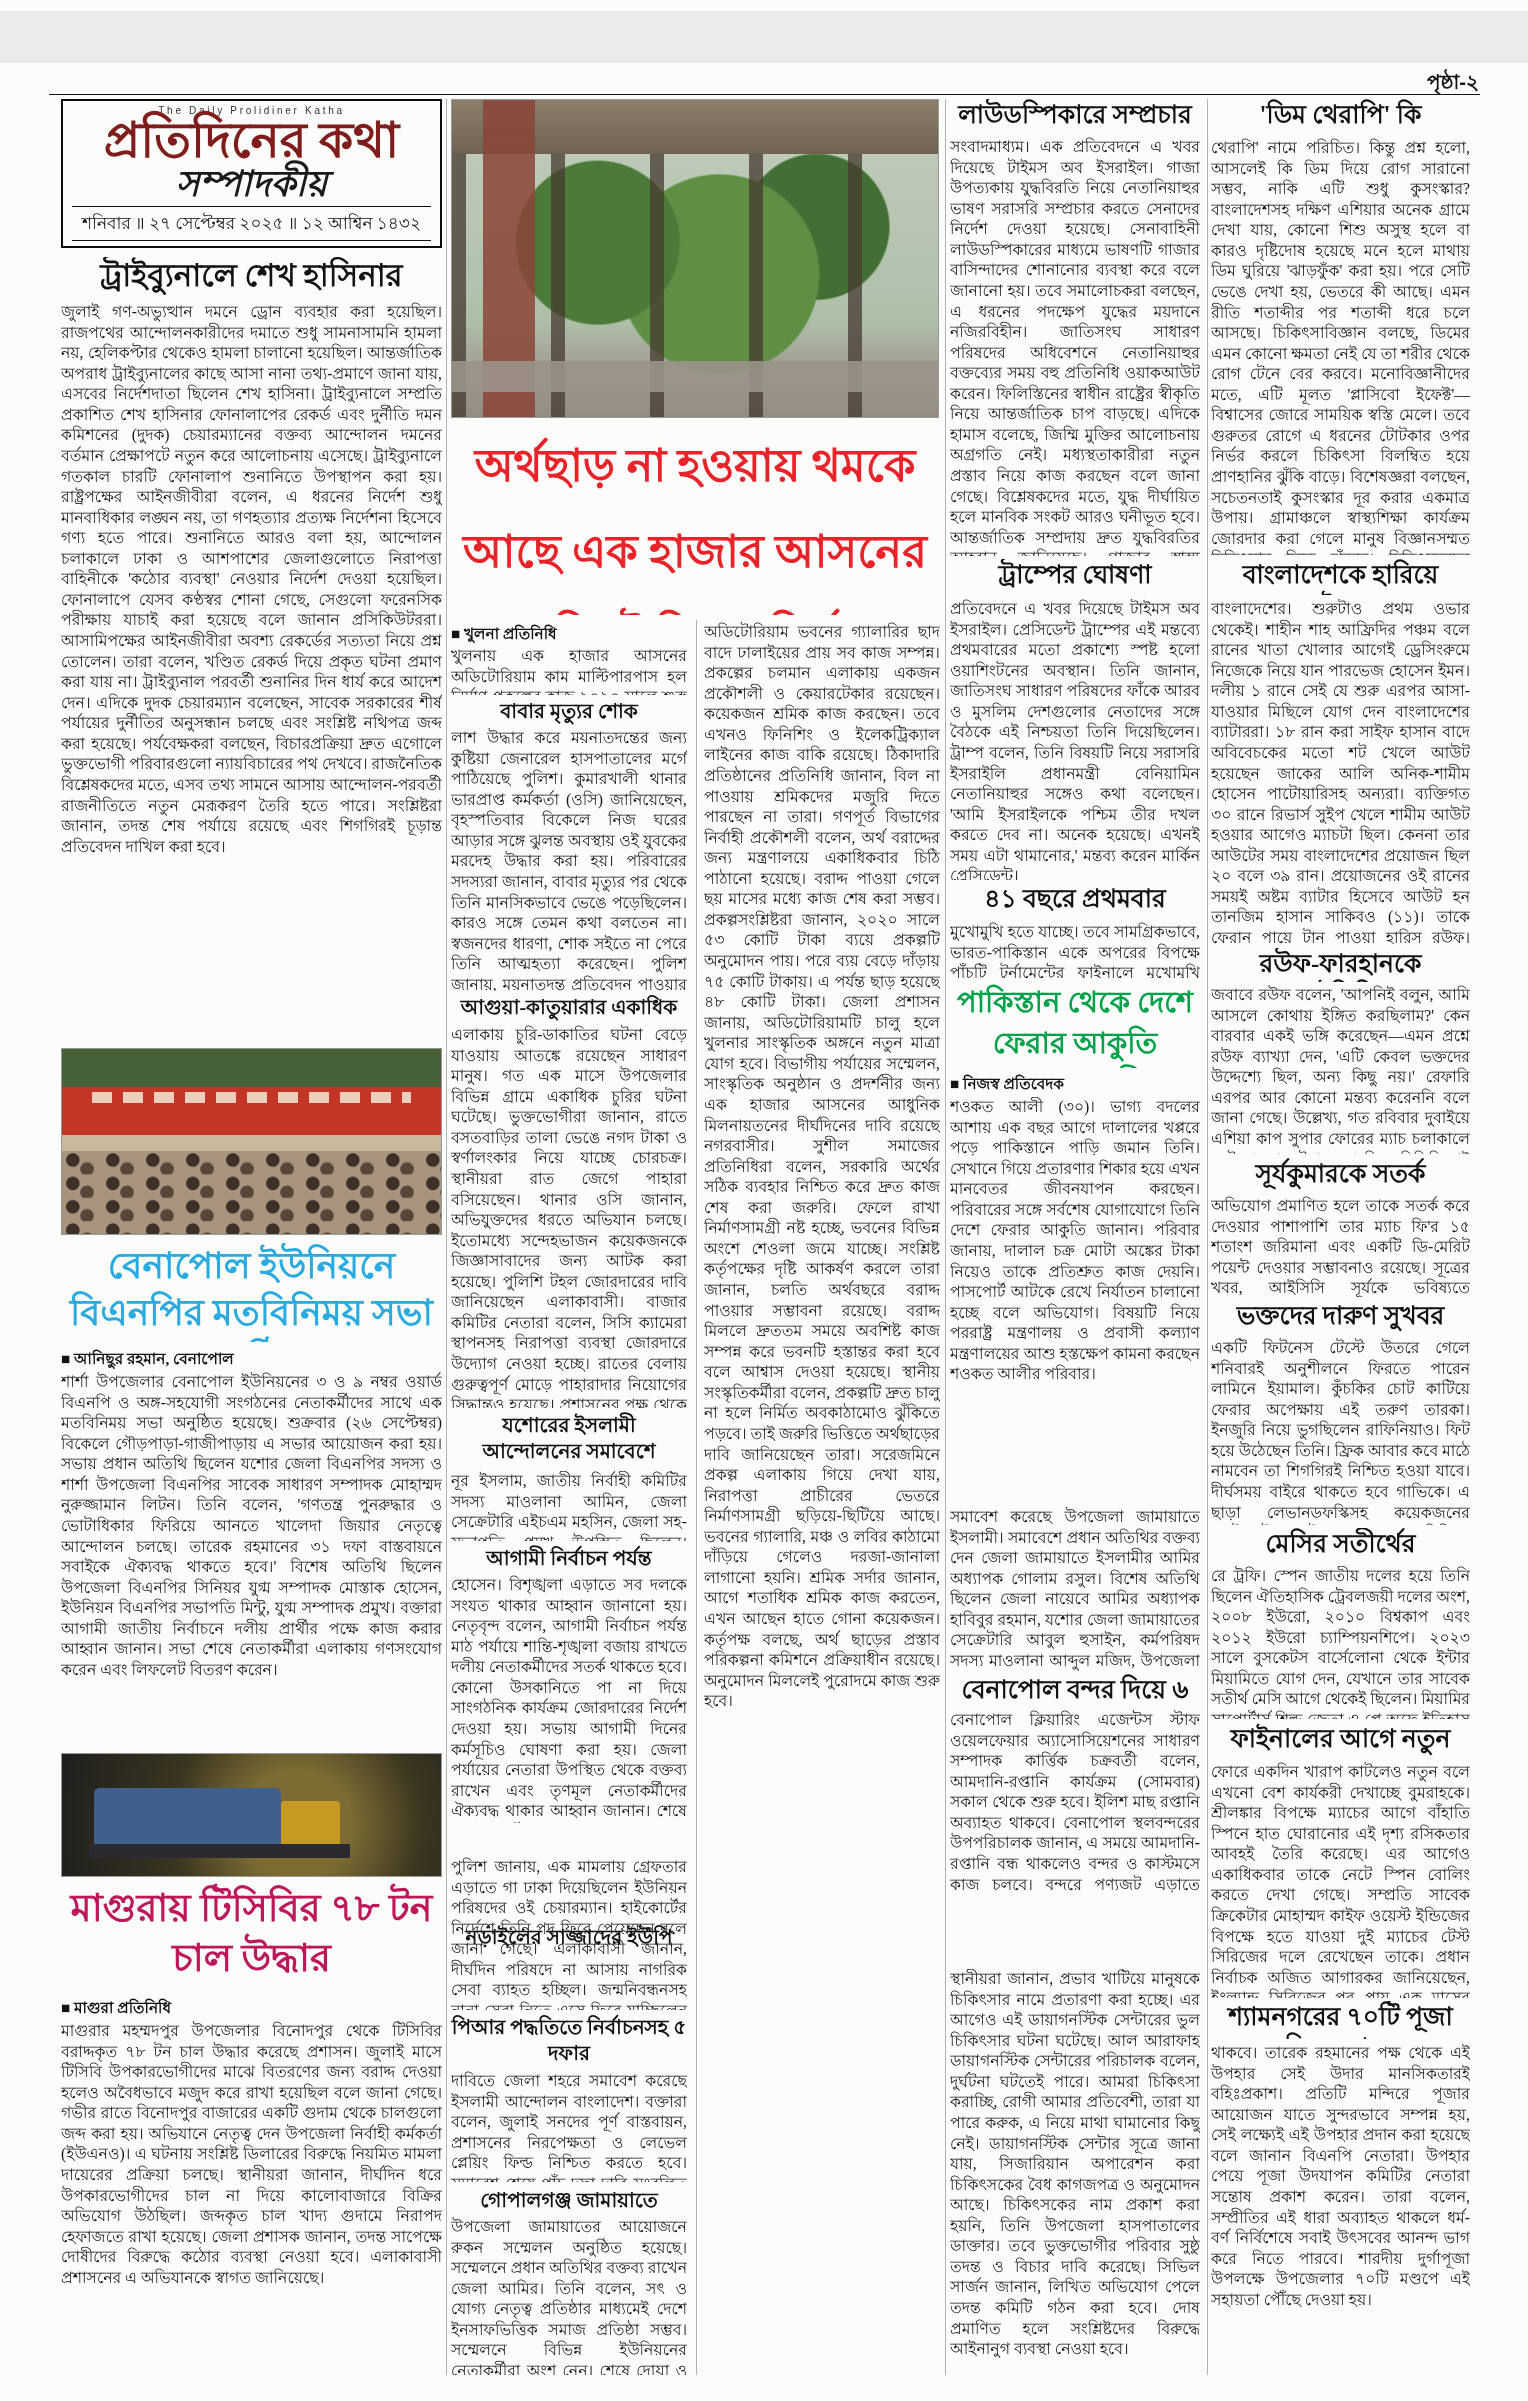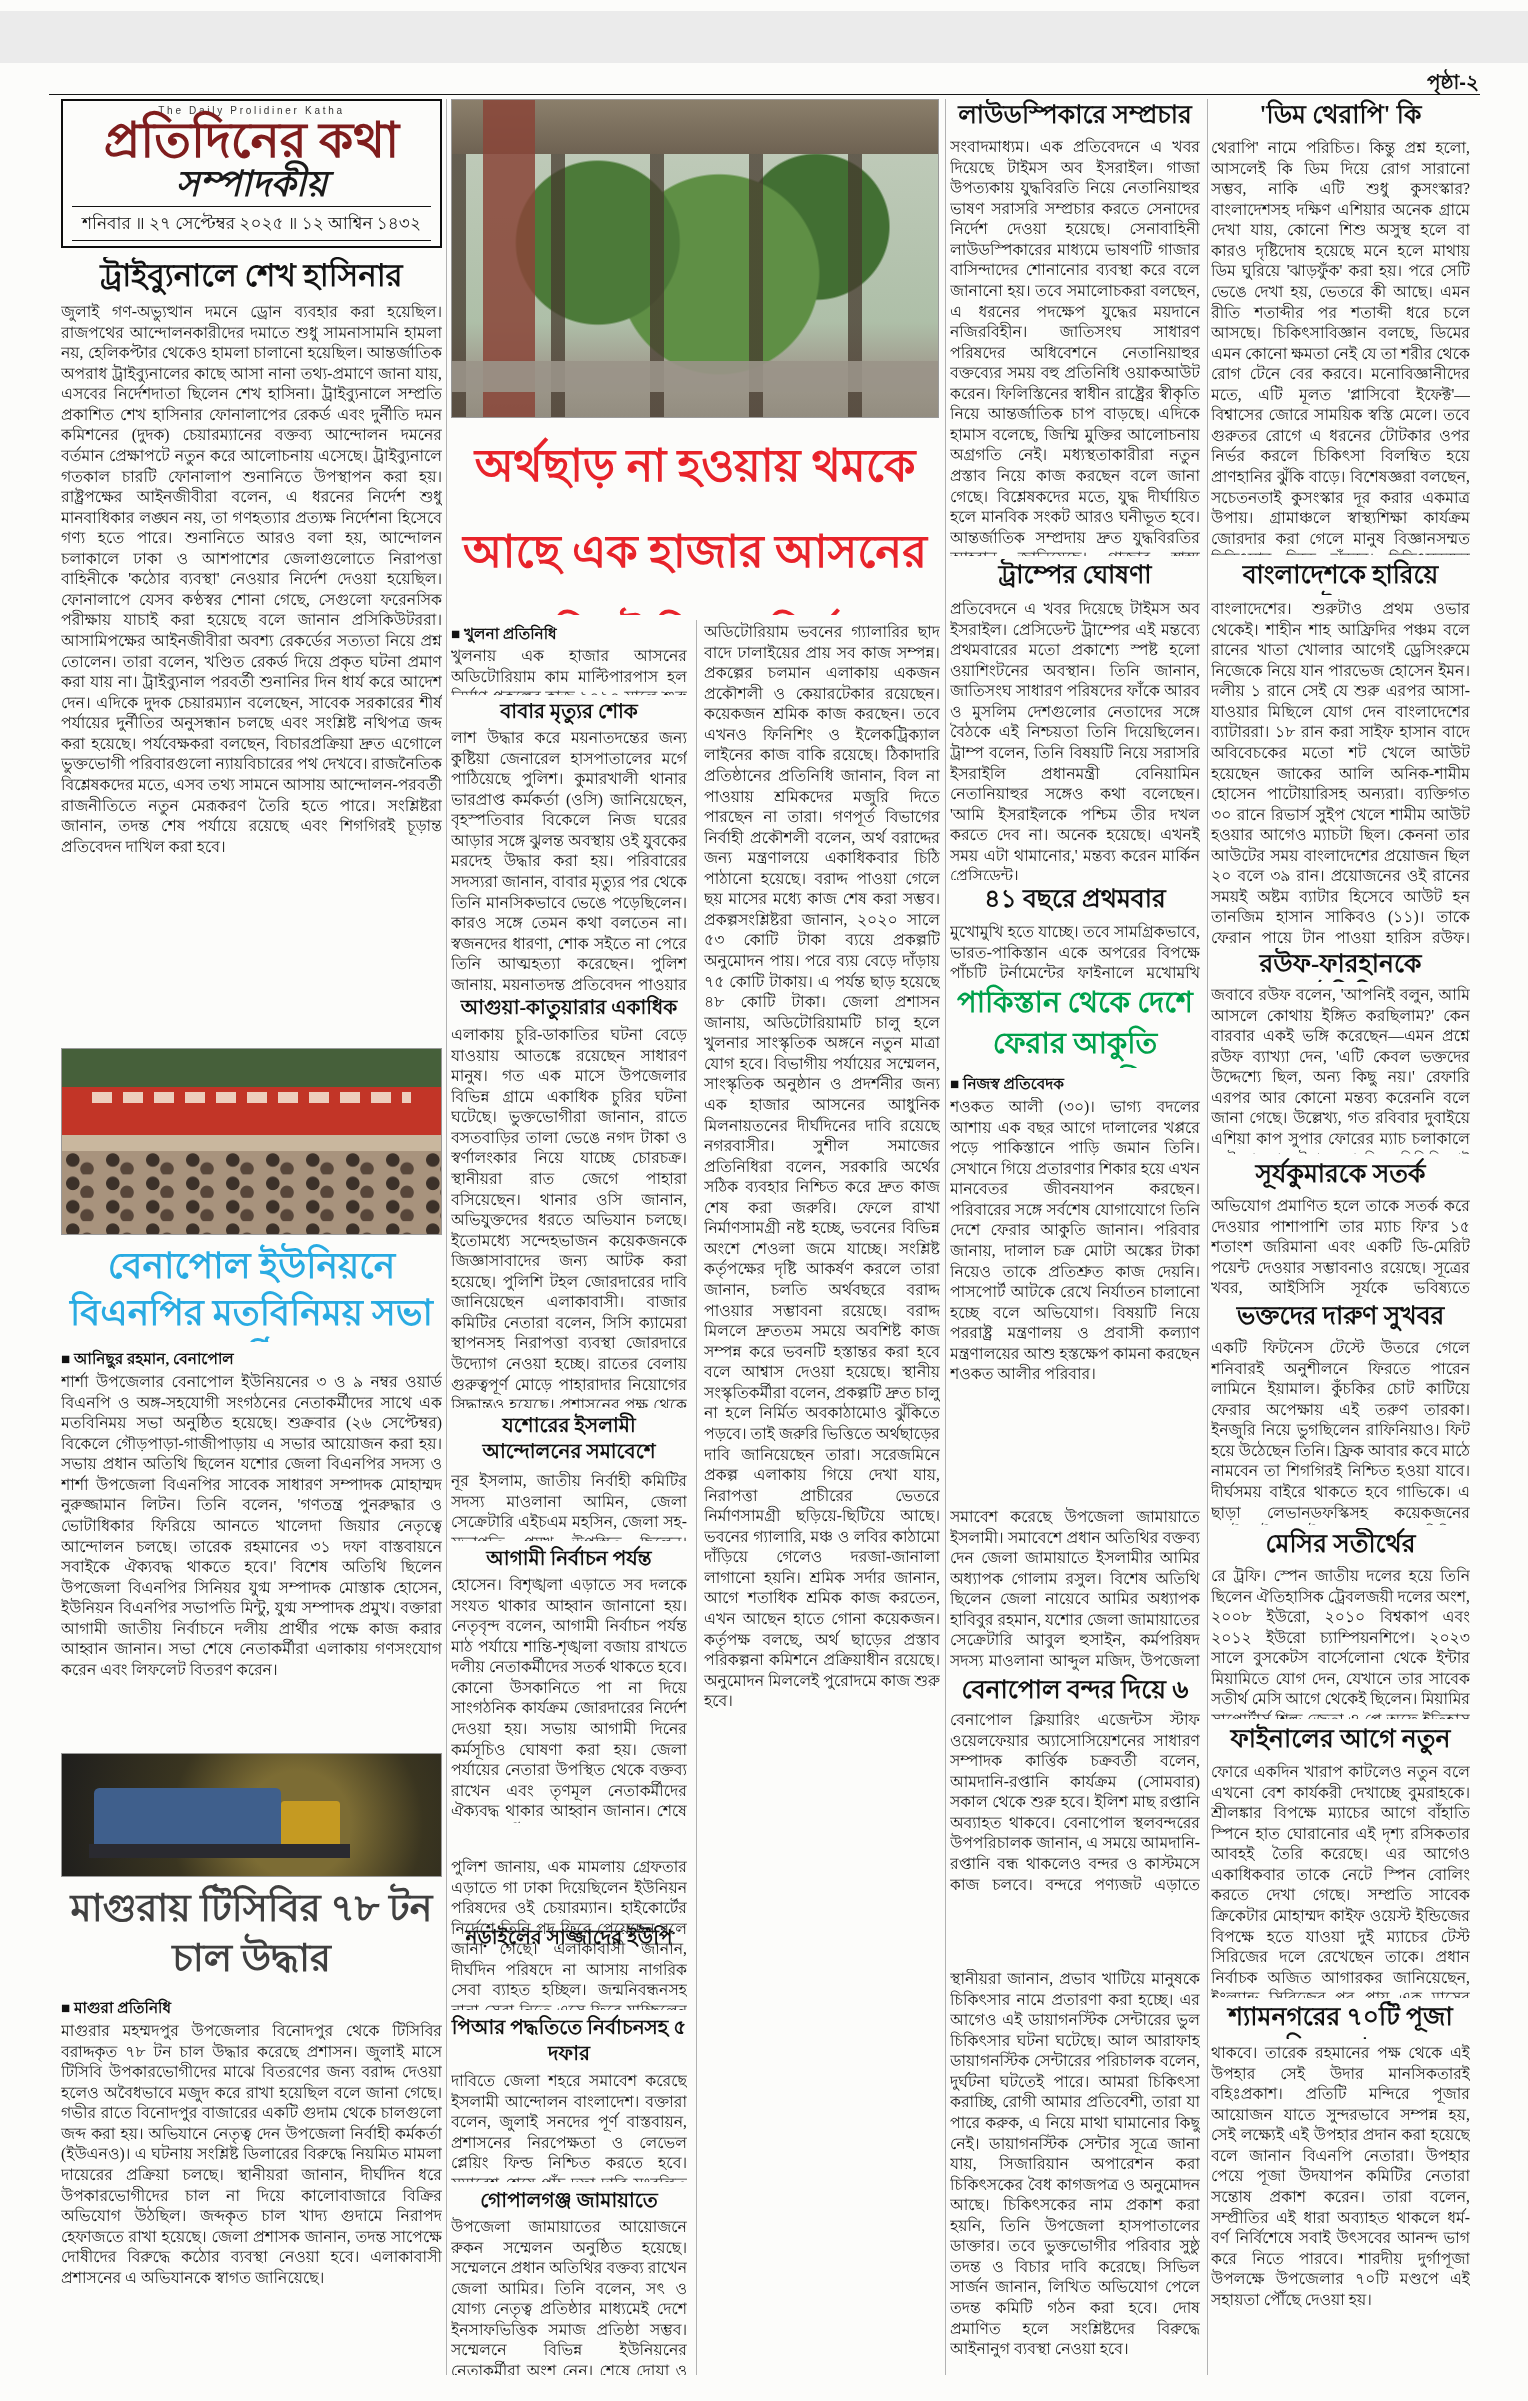--- a/index.html
+++ b/index.html
@@ -12,21 +12,21 @@
   .mast{border:2.7px solid #0d0d0d;text-align:center;padding:3.6px 9px;overflow:hidden;}
   .mast .tag{font-family:"Liberation Sans",sans-serif;font-size:10px;letter-spacing:2.7px;color:#333;}
   .mast .logo{font-weight:900;font-size:49px;line-height:1.02;color:#7f1d1d;}
   .mast .script{font-style:italic;font-weight:bold;font-size:36px;line-height:1.0;color:#1a1a1a;}
   .mast .dateline{margin-top:4.5px;border-top:1.8px solid #111;border-bottom:1.8px solid #111;
         padding:2.7px 0;font-weight:normal;font-size:17px;}
   .head{font-weight:bold;text-align:center;overflow:hidden;}
   .h-a1{font-size:31px;line-height:1.25;}
   .h-main{font-size:45px;line-height:1.9;color:#e8232a;}
   .h-cyan{font-size:36px;line-height:1.3;color:#29abe2;}
-  .h-navy{font-size:38px;line-height:1.32;color:#404040;}
+  .h-navy{font-size:38px;line-height:1.32;color:#be185d;}
   .h-green{font-size:29px;line-height:1.4;color:#00a14b;}
   .h-sec{font-size:25px;line-height:1.25;}
   .h-sub{font-size:20px;line-height:1.3;}
   .byline{font-weight:bold;font-size:15.3px;overflow:hidden;}
   .body-text{font-size:15.7px;line-height:1.31;text-align:justify;overflow:hidden;color:#181818;}
   .divider{background:#b2b2b2;width:0.9px;}
   
   .photo{overflow:hidden;border:0.9px solid #999;}
   .p1{background:
       linear-gradient(180deg,#8b7f6b 0,#6e6252 54px,rgba(0,0,0,0) 54px),

